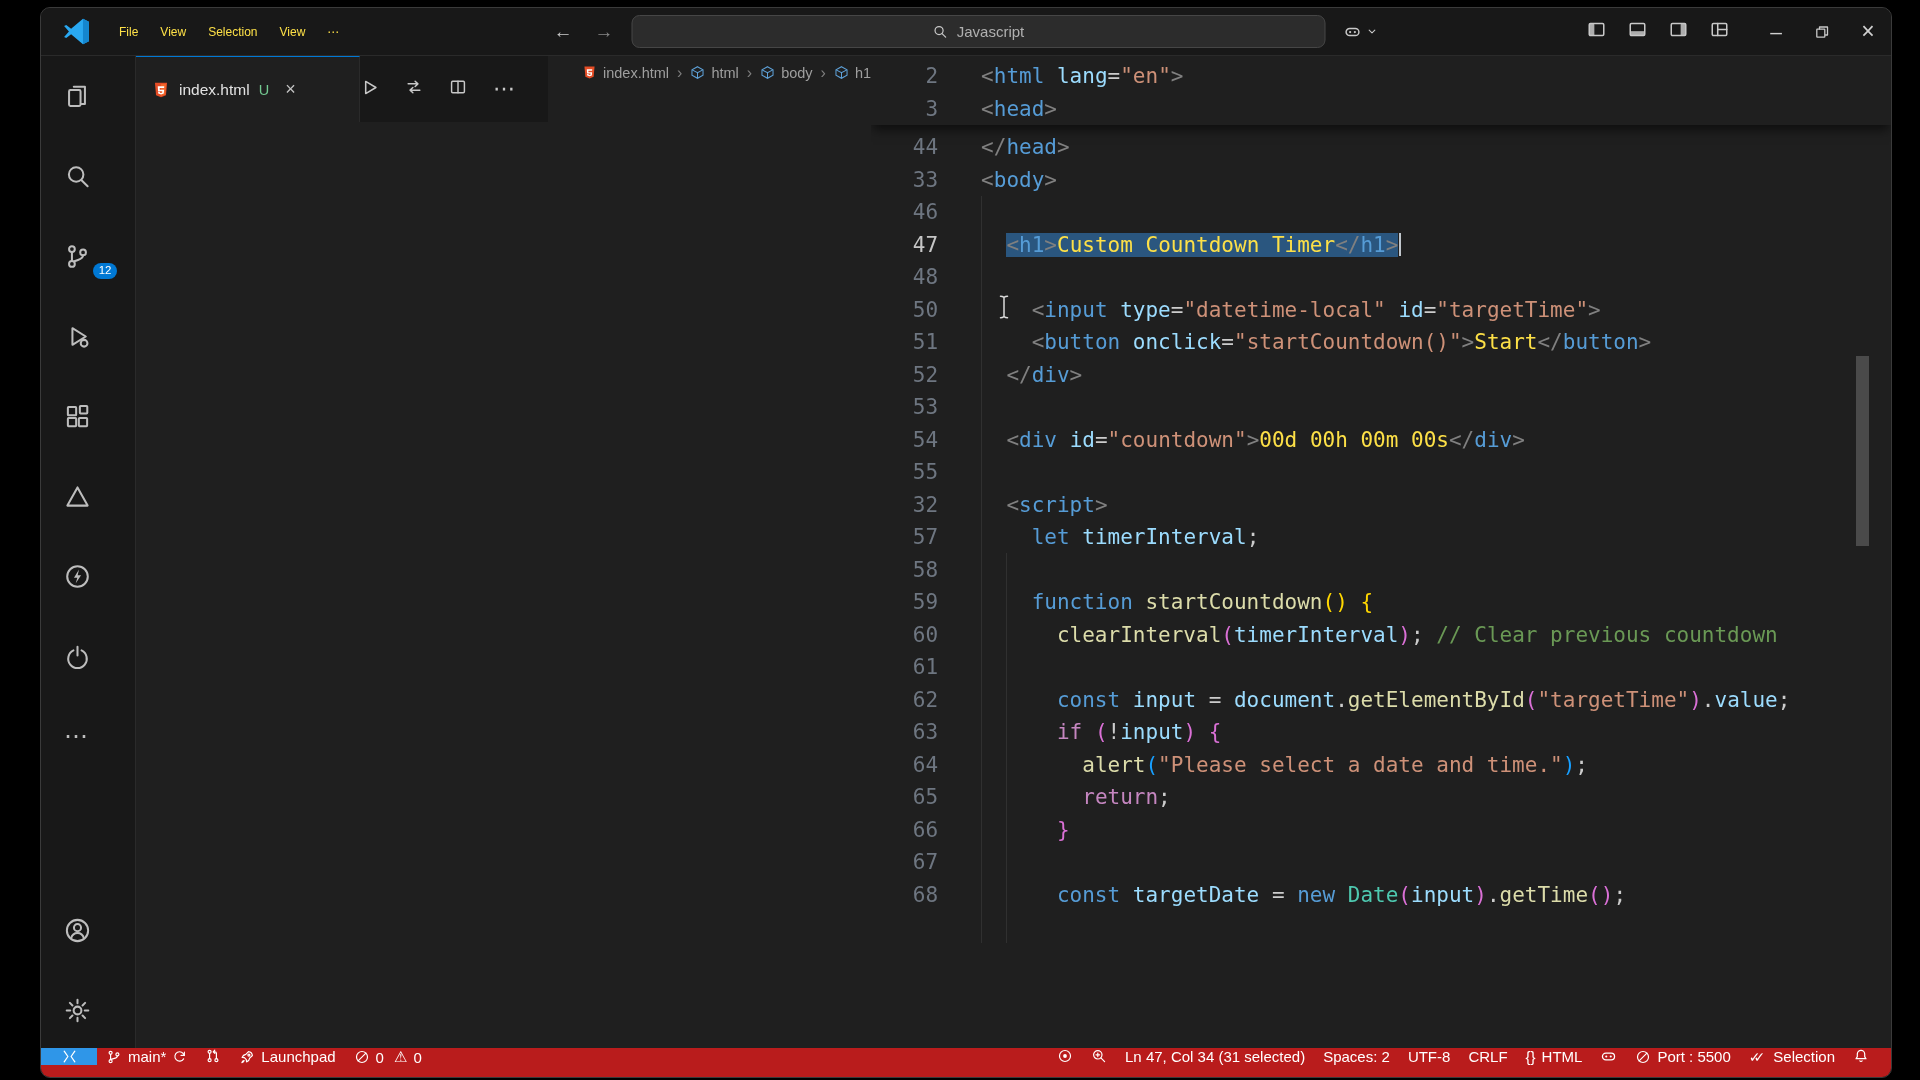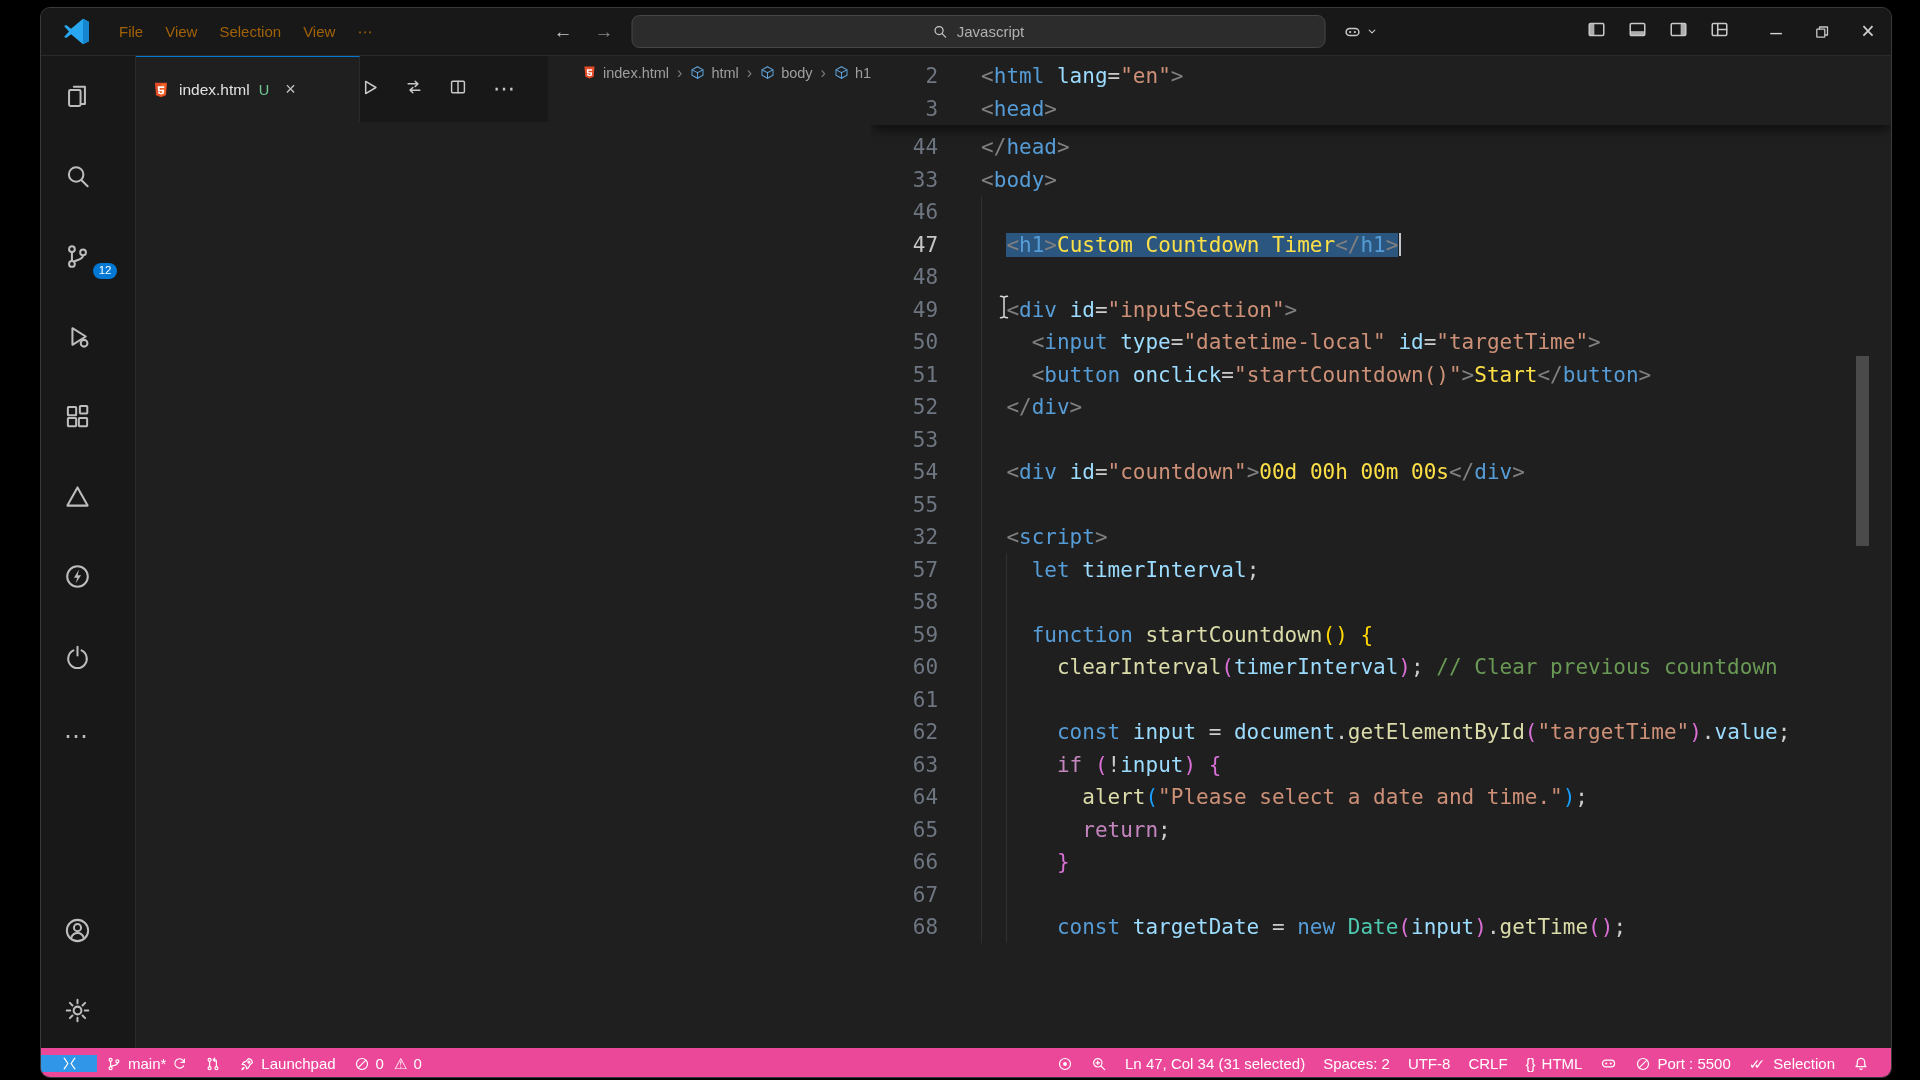--- a/index.html
+++ b/index.html
@@ -1,21 +1,21 @@
 <!DOCTYPE html>
 <html><head>
 <meta charset="utf-8">
 <style>
   html,body{margin:0;padding:0;width:1920px;height:1080px;background:#000;overflow:hidden;-webkit-user-select:none;user-select:none}
   .window{position:absolute;left:40px;top:7px;width:1852px;height:1071px;background:#1f1f1f;border:1px solid #3a3a3a;border-radius:10px;overflow:hidden;box-sizing:border-box;font-family:"Liberation Sans",sans-serif}
 
   
   .titlebar{height:48px;background:#181818;border-bottom:1px solid #2a2a2a;box-sizing:border-box;display:flex;align-items:center;position:relative}
   .logo{margin-left:22px;display:flex;flex:none}
-  .menus{display:flex;margin-left:18px;color:#a16207;font-size:15px}
+  .menus{display:flex;margin-left:18px;color:#fde047;font-size:12px}
   .menu{padding:5px 11px;border-radius:6px}
   .tb-center{position:absolute;left:50%;top:0;height:100%;transform:translateX(-50%);display:flex;align-items:center;gap:14px}
   .navarrow{font-size:19px;color:#ccc;padding:0 4px}
   .navarrow.fwd{color:#8a8a8a}
   .cmdcenter{width:694px;height:33px;background:#2c2c2c;border:1px solid #464646;border-radius:8px;box-sizing:border-box;display:flex;align-items:center;justify-content:center;gap:9px;color:#b0b0b0;font-size:15px}
   .copilot-btn{display:flex;align-items:center;gap:4px;padding:4px;border-radius:6px}
   .tb-right{margin-left:auto;display:flex;align-items:center;height:100%}
   .layout-icons{display:flex;gap:22px;margin-right:24px;align-items:center}
   .winctl{width:46px;height:100%;display:flex;align-items:center;justify-content:center;color:#d0d0d0}
   .winctl.min{font-size:21px}
@@ -58,21 +58,21 @@
   .scrollthumb{position:absolute;right:22px;top:300px;width:13px;height:190px;background:rgba(145,145,145,.38);z-index:5}
   .ibeam{position:absolute;left:126px;top:238px;z-index:6}
 
   
   .tk-p{color:#808080}.tk-tag{color:#569cd6}.tk-attr{color:#9cdcfe}.tk-str{color:#ce9178}
   .tk-txt{color:#fde047}.tk-kw{color:#569cd6}.tk-ctrl{color:#c586c0}.tk-fn{color:#dcdcaa}
   .tk-var{color:#9cdcfe}.tk-cls{color:#4ec9b0}.tk-cmt{color:#6a9955}.tk-def{color:#cccccc}
   .tk-b1{color:#ffd700}.tk-b2{color:#da70d6}.tk-b3{color:#179fff}
 
   
-  .statusbar{height:31px;background:#ec4899;display:flex;align-items:center;color:#fff;font-size:15px}
+  .statusbar{height:31px;background:#b91c1c;display:flex;align-items:flex-start;color:#fff;font-size:15px}
   .sb-item{display:flex;align-items:center;gap:6px;padding:0 9px;white-space:nowrap}
   .sb-remote{background:#2f96e8;width:56px;justify-content:center;padding:0}
   .sb-spacer{flex:1}
   .sb-bell{padding-right:22px}
   .warnglyph{font-size:15px;margin-left:4px}
   .dblcheck{letter-spacing:-7px;margin-right:9px;font-size:14px}
 
   
   svg.ic{stroke:#c8c8c8;fill:none;stroke-width:1.3;stroke-linecap:round;stroke-linejoin:round}
   .activitybar svg.ic{stroke:#bdbdbd;stroke-width:1.2}
@@ -291,21 +291,20 @@
         <div class="sticky">
             <div class="line"><div class="ln">2</div><div class="code"><span class="tk-p">&lt;</span><span class="tk-tag">html</span><span class="tk-def"> </span><span class="tk-attr">lang</span><span class="tk-def">=</span><span class="tk-str">"en"</span><span class="tk-p">&gt;</span></div></div>
             <div class="line"><div class="ln">3</div><div class="code"><span class="tk-p">&lt;</span><span class="tk-tag">head</span><span class="tk-p">&gt;</span></div></div>
           </div>
         <div class="codelines">
             <div class="line"><div class="ln">44</div><div class="code"><span class="tk-p">&lt;/</span><span class="tk-tag">head</span><span class="tk-p">&gt;</span></div></div>
             <div class="line"><div class="ln">33</div><div class="code"><span class="tk-p">&lt;</span><span class="tk-tag">body</span><span class="tk-p">&gt;</span></div></div>
             <div class="line"><div class="ln">46</div><div class="code"></div></div>
             <div class="line active"><div class="ln">47</div><div class="code"><span class="tk-def">  </span><span class="sel"><span class="tk-p">&lt;</span><span class="tk-tag">h1</span><span class="tk-p">&gt;</span><span class="tk-txt">Custom Countdown Timer</span><span class="tk-p">&lt;/</span><span class="tk-tag">h1</span><span class="tk-p">&gt;</span></span><span class="caret"></span></div></div>
             <div class="line"><div class="ln">48</div><div class="code"></div></div>
-            <div class="line"><div class="ln">49</div><div class="code"><span class="tk-def">  </span><span class="tk-p">&lt;</span><span class="tk-tag">div</span><span class="tk-def"> </span><span class="tk-attr">id</span><span class="tk-def">=</span><span class="tk-str">"inputSection"</span><span class="tk-p">&gt;</span></div></div>
             <div class="line"><div class="ln">50</div><div class="code"><span class="tk-def">    </span><span class="tk-p">&lt;</span><span class="tk-tag">input</span><span class="tk-def"> </span><span class="tk-attr">type</span><span class="tk-def">=</span><span class="tk-str">"datetime-local"</span><span class="tk-def"> </span><span class="tk-attr">id</span><span class="tk-def">=</span><span class="tk-str">"targetTime"</span><span class="tk-p">&gt;</span></div></div>
             <div class="line"><div class="ln">51</div><div class="code"><span class="tk-def">    </span><span class="tk-p">&lt;</span><span class="tk-tag">button</span><span class="tk-def"> </span><span class="tk-attr">onclick</span><span class="tk-def">=</span><span class="tk-str">"startCountdown()"</span><span class="tk-p">&gt;</span><span class="tk-txt">Start</span><span class="tk-p">&lt;/</span><span class="tk-tag">button</span><span class="tk-p">&gt;</span></div></div>
             <div class="line"><div class="ln">52</div><div class="code"><span class="tk-def">  </span><span class="tk-p">&lt;/</span><span class="tk-tag">div</span><span class="tk-p">&gt;</span></div></div>
             <div class="line"><div class="ln">53</div><div class="code"></div></div>
             <div class="line"><div class="ln">54</div><div class="code"><span class="tk-def">  </span><span class="tk-p">&lt;</span><span class="tk-tag">div</span><span class="tk-def"> </span><span class="tk-attr">id</span><span class="tk-def">=</span><span class="tk-str">"countdown"</span><span class="tk-p">&gt;</span><span class="tk-txt">00d 00h 00m 00s</span><span class="tk-p">&lt;/</span><span class="tk-tag">div</span><span class="tk-p">&gt;</span></div></div>
             <div class="line"><div class="ln">55</div><div class="code"></div></div>
             <div class="line"><div class="ln">32</div><div class="code"><span class="tk-def">  </span><span class="tk-p">&lt;</span><span class="tk-tag">script</span><span class="tk-p">&gt;</span></div></div>
             <div class="line"><div class="ln">57</div><div class="code"><span class="tk-def">    </span><span class="tk-kw">let</span><span class="tk-def"> </span><span class="tk-var">timerInterval</span><span class="tk-def">;</span></div></div>
             <div class="line"><div class="ln">58</div><div class="code"></div></div>
             <div class="line"><div class="ln">59</div><div class="code"><span class="tk-def">    </span><span class="tk-kw">function</span><span class="tk-def"> </span><span class="tk-fn">startCountdown</span><span class="tk-b1">(</span><span class="tk-b1">)</span><span class="tk-def"> </span><span class="tk-b1">{</span></div></div>

